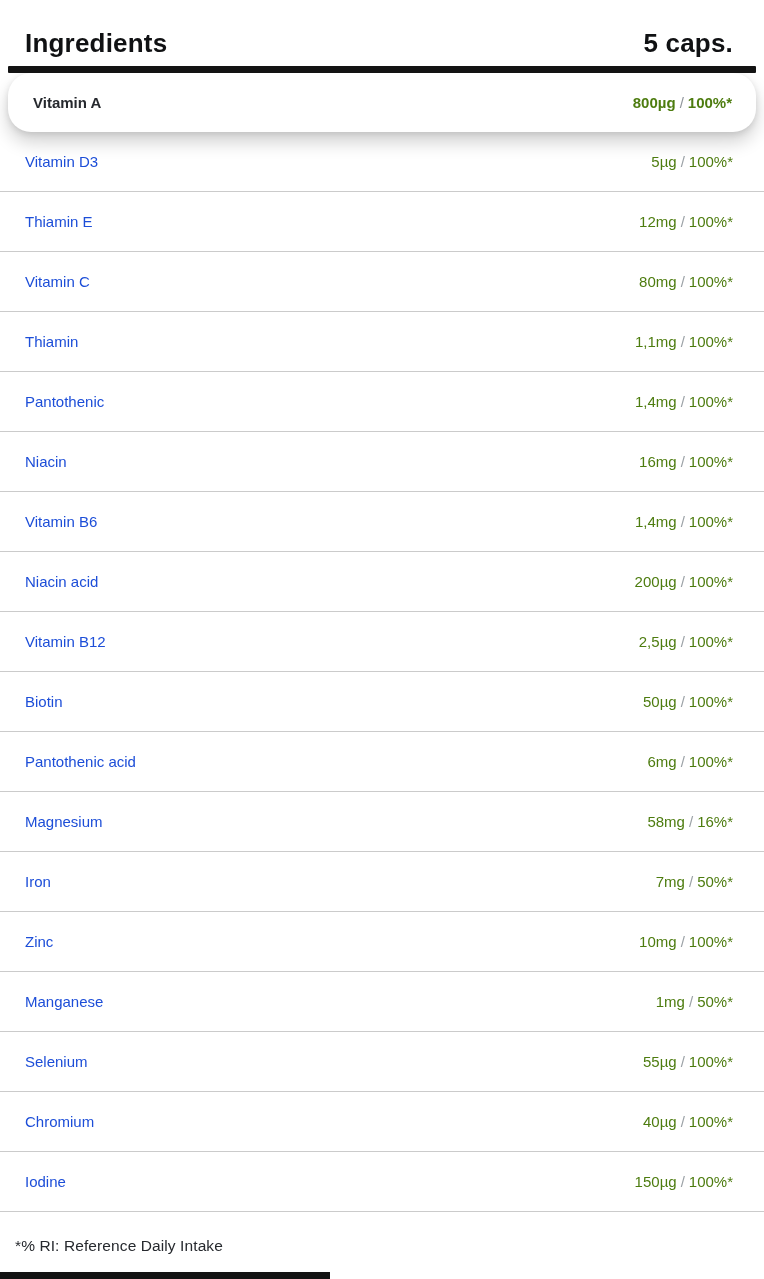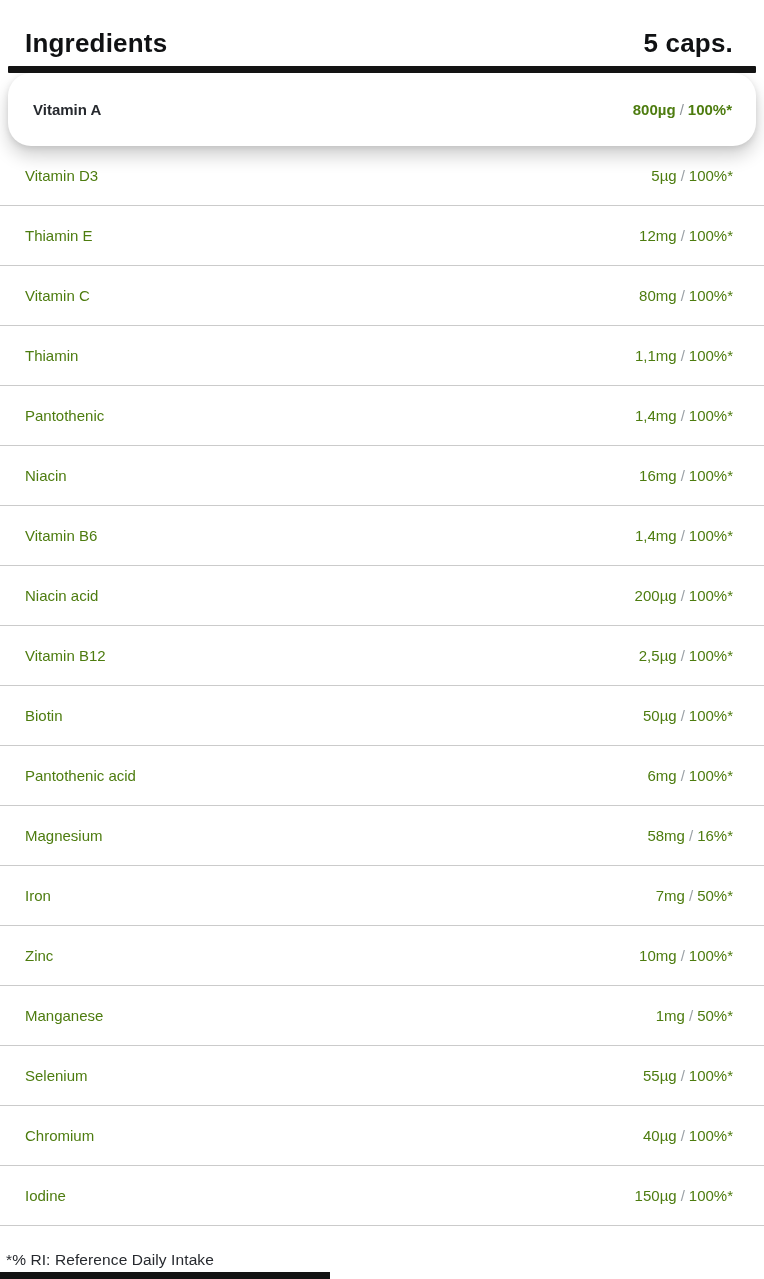--- a/index.html
+++ b/index.html
@@ -27,21 +27,21 @@
   .top-border {
     margin: 0 8px;
     height: 7px;
     background: #131313;
     border-radius: 1px;
     position: relative;
     z-index: 3;
   }
   .highlight-card {
     margin: 0 8px;
-    height: 73px;
+    height: 59px;
     background: #ffffff;
     box-shadow: 0 10px 18px rgba(0,0,0,0.18), 0 2px 6px rgba(0,0,0,0.10);
     display: flex;
     justify-content: space-between;
     align-items: center;
     padding: 0 24px 0 25px;
     position: relative;
     z-index: 2;
     font-size: 15px;
     border-radius: 23px;
@@ -56,27 +56,27 @@
   .rows { position: relative; z-index: 1; }
   .row {
     height: 60px;
     display: flex;
     justify-content: space-between;
     align-items: center;
     padding: 0 31px 0 25px;
     border-bottom: 1px solid #cbcbcb;
     font-size: 15px;
   }
-  .row .name { color: #4d7c0f; }
+  .row .name { color: #1d4ed8; }
   .value { white-space: nowrap; }
   .value .amount, .value .rdi { color: #4d7c0f; }
   .sep { color: #9ba1a6; padding: 0 4px; }
   .footnote {
     margin-top: 25px;
-    padding-left: 6px;
+    padding-left: 15px;
     font-size: 15.5px;
     color: #26292e;
     letter-spacing: 0.1px;
   }
   .bottom-border {
     position: absolute;
     left: 0; bottom: 0;
     width: 330px; height: 7px;
     background: #131313;
   }

